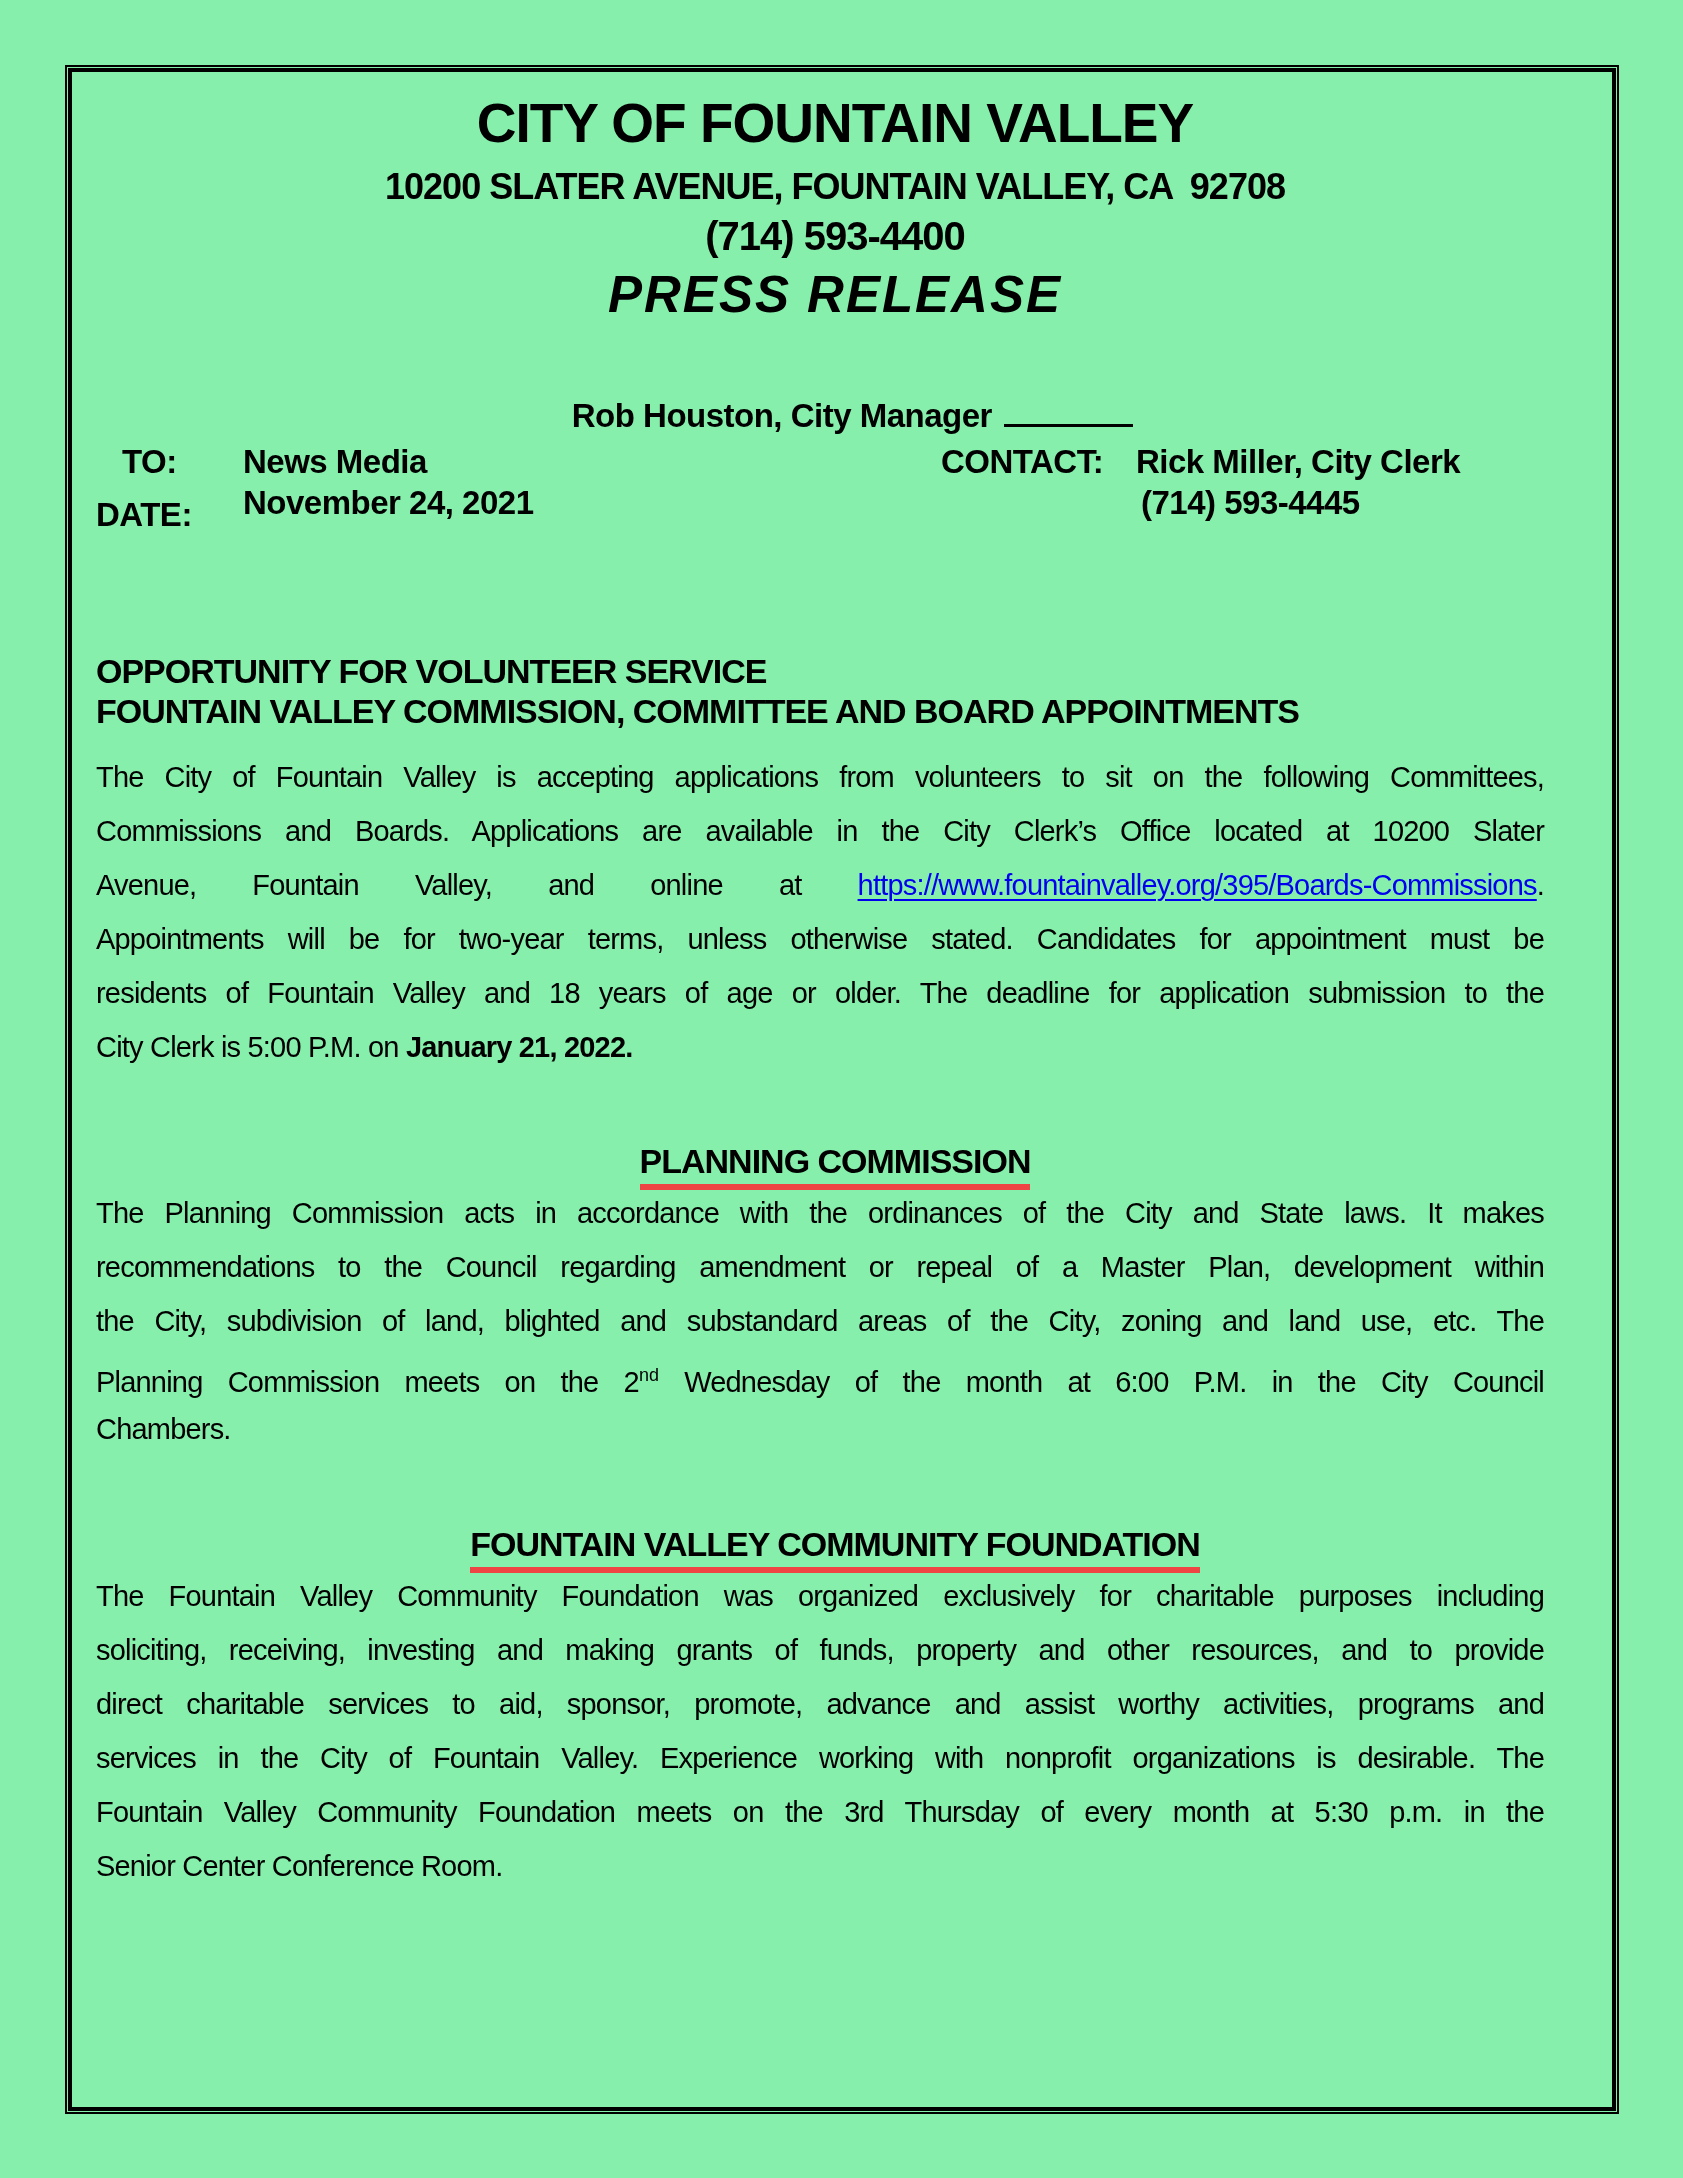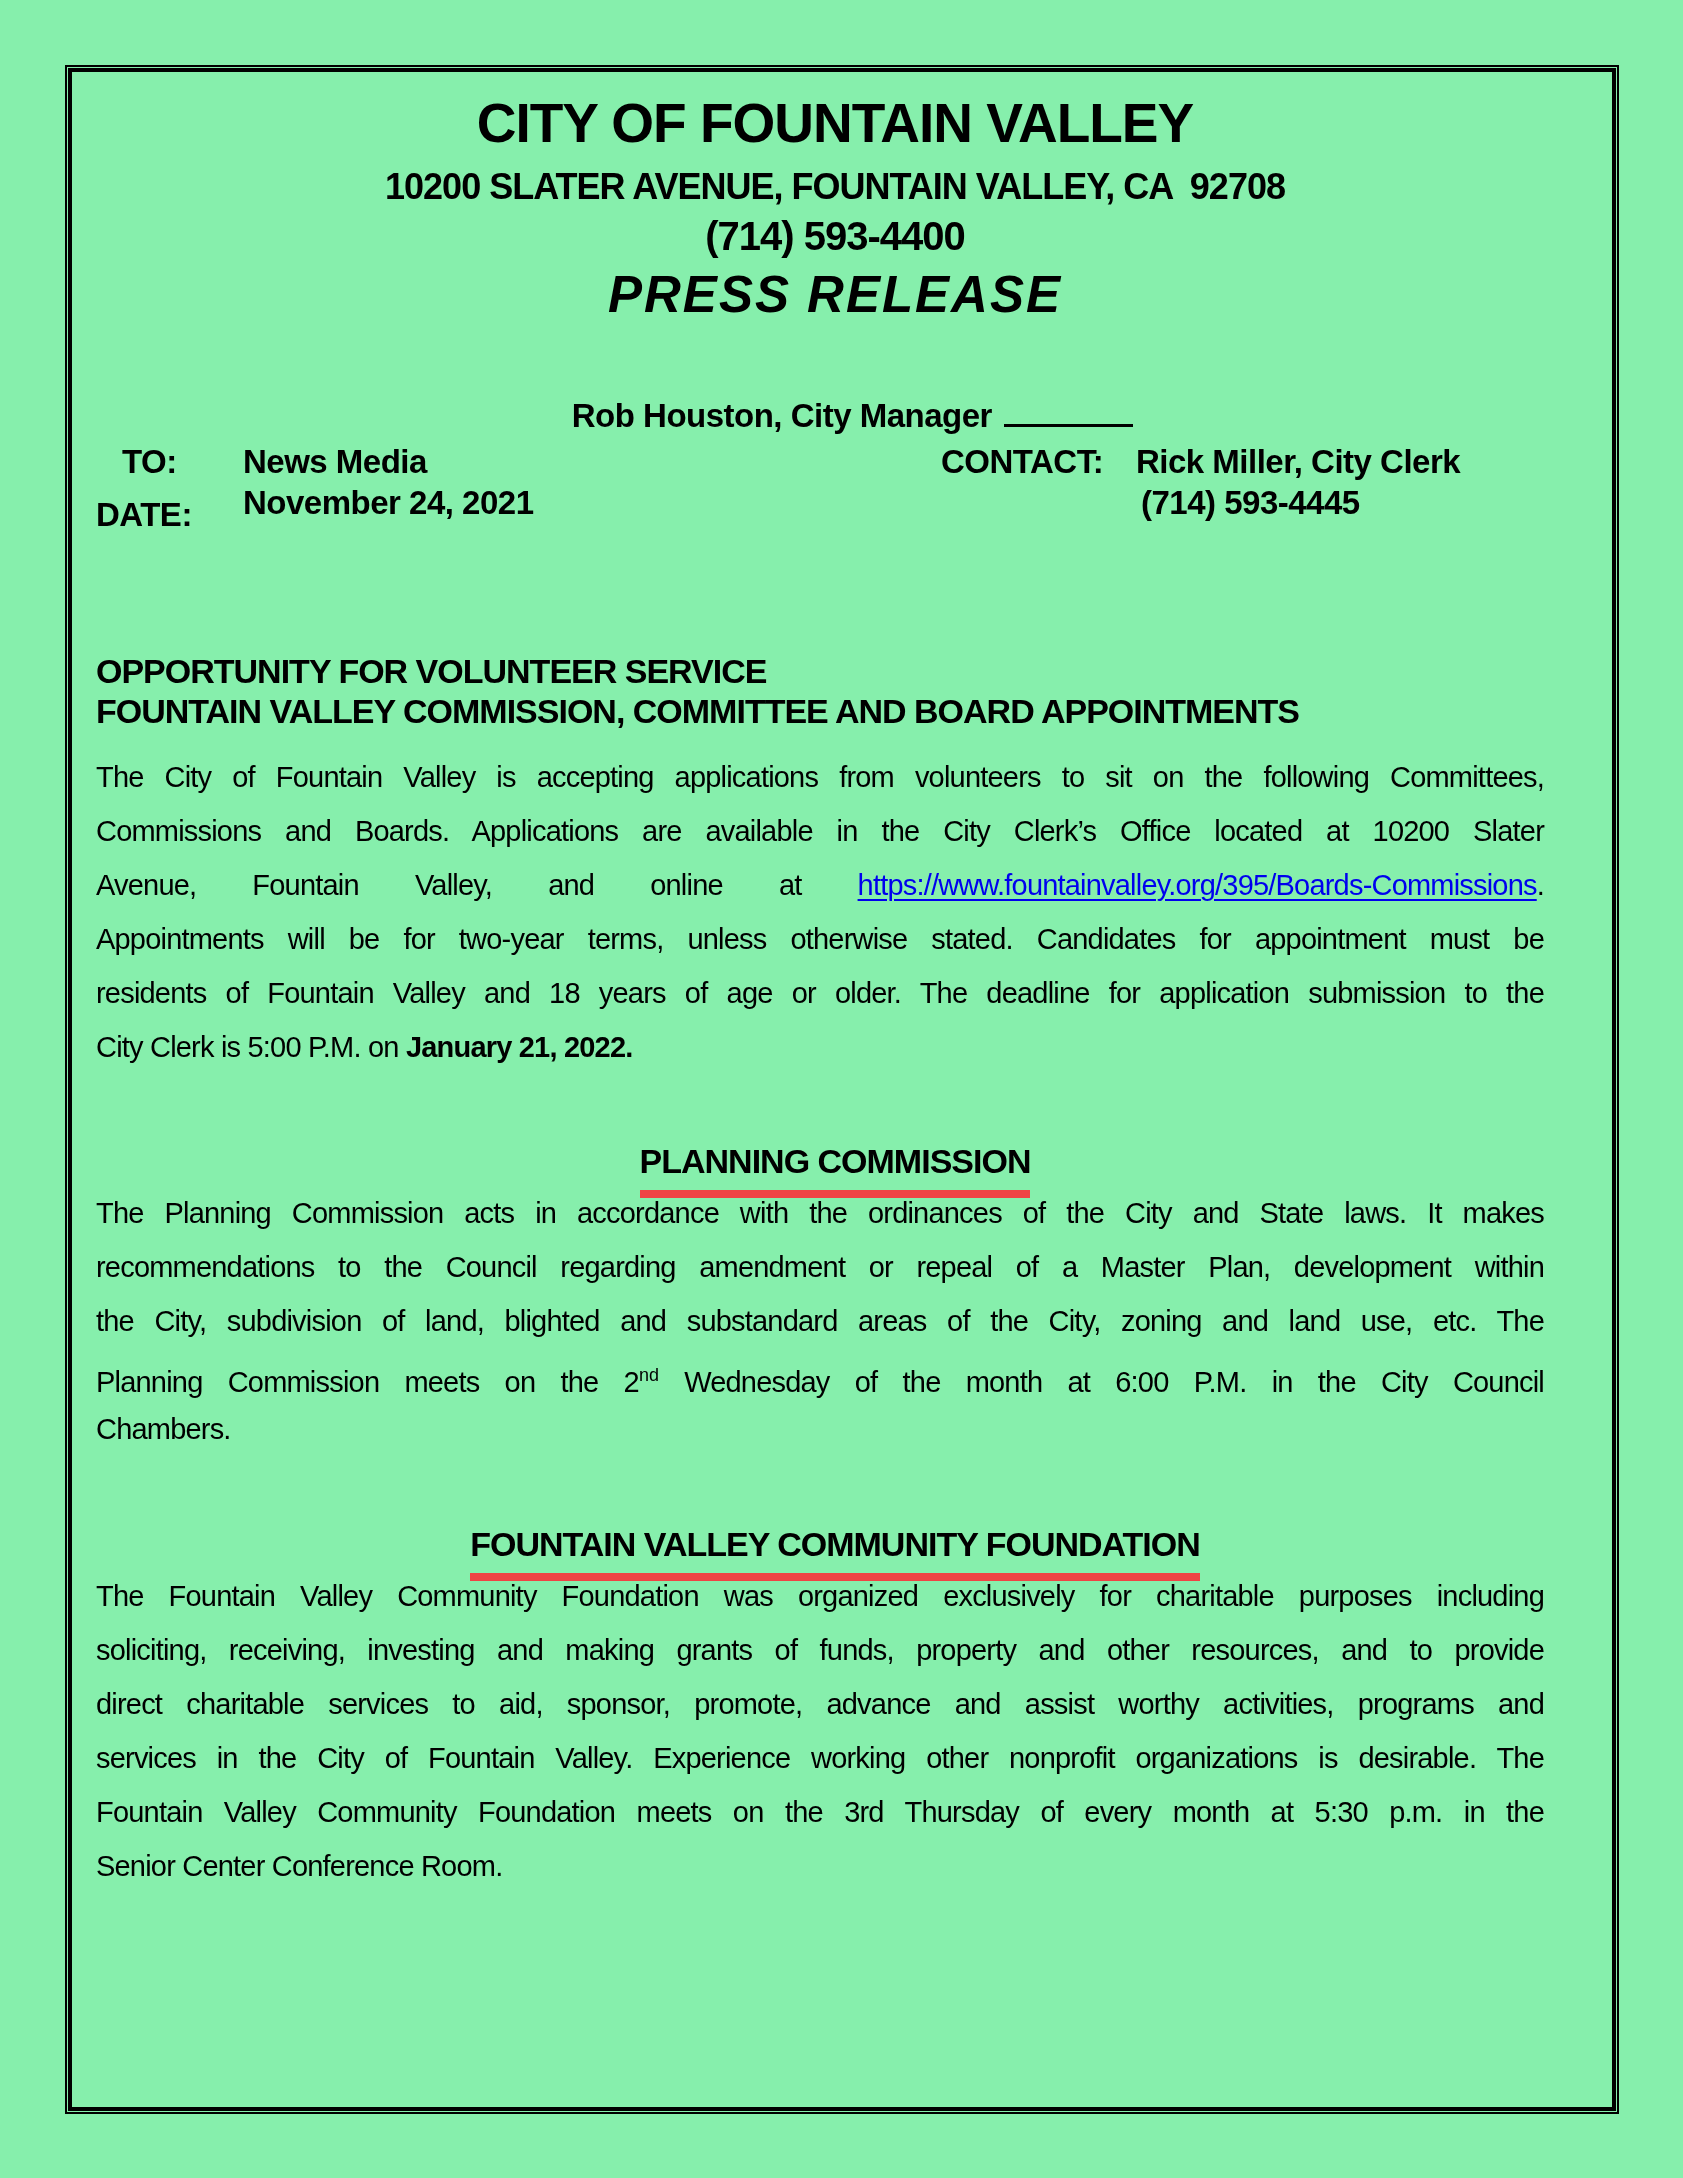--- a/index.html
+++ b/index.html
@@ -41,21 +41,21 @@
 
   .subject {
     position:absolute; left:96px; top:651px; width:1478px; text-align:left;
     font-weight:bold; font-size:34px; line-height:40px; letter-spacing:-1px;
   }
 
   .secheading {
     position:absolute; left:96px; width:1478px; text-align:center;
     font-weight:bold; font-size:34px; line-height:42px; letter-spacing:-1px;
   }
-  .secheading .ul { border-bottom:8px solid #ef4444; padding-bottom:10px; }
+  .secheading .ul { border-bottom:6px solid #ef4444; padding-bottom:4px; }
   .sh-planning   { top:1140px; }
   .sh-foundation { top:1523px; }
 
   .para { position:absolute; left:96px; width:1448px; font-size:29px; letter-spacing:-0.8px; }
   .p-intro      { top:750px; }
   .p-planning   { top:1186px; }
   .p-foundation { top:1569px; }
 
   .jline { height:54px; line-height:54px; text-align:justify; text-align-last:justify; }
   .jline.last { text-align-last:left; }
@@ -118,18 +118,18 @@
       <div class="jline last"><span>Chambers.</span></div>
     </div>
 
   <div class="secheading sh-foundation">
     <span class="ul">FOUNTAIN VALLEY COMMUNITY FOUNDATION</span>
   </div>
   <div class="para p-foundation">
       <div class="jline"><span>The Fountain Valley Community Foundation was organized exclusively for charitable purposes including</span></div>
       <div class="jline"><span>soliciting, receiving, investing and making grants of funds, property and other resources, and to provide</span></div>
       <div class="jline"><span>direct charitable services to aid, sponsor, promote, advance and assist worthy activities, programs and</span></div>
-      <div class="jline"><span>services in the City of Fountain Valley.  Experience working other nonprofit organizations is desirable. The</span></div>
+      <div class="jline"><span>services in the City of Fountain Valley.  Experience working with nonprofit organizations is desirable. The</span></div>
       <div class="jline"><span>Fountain Valley Community Foundation meets on the 3rd Thursday of every month at 5:30 p.m. in the</span></div>
       <div class="jline last"><span>Senior Center Conference Room.</span></div>
     </div>
 </div>
 
 
 </body></html>

